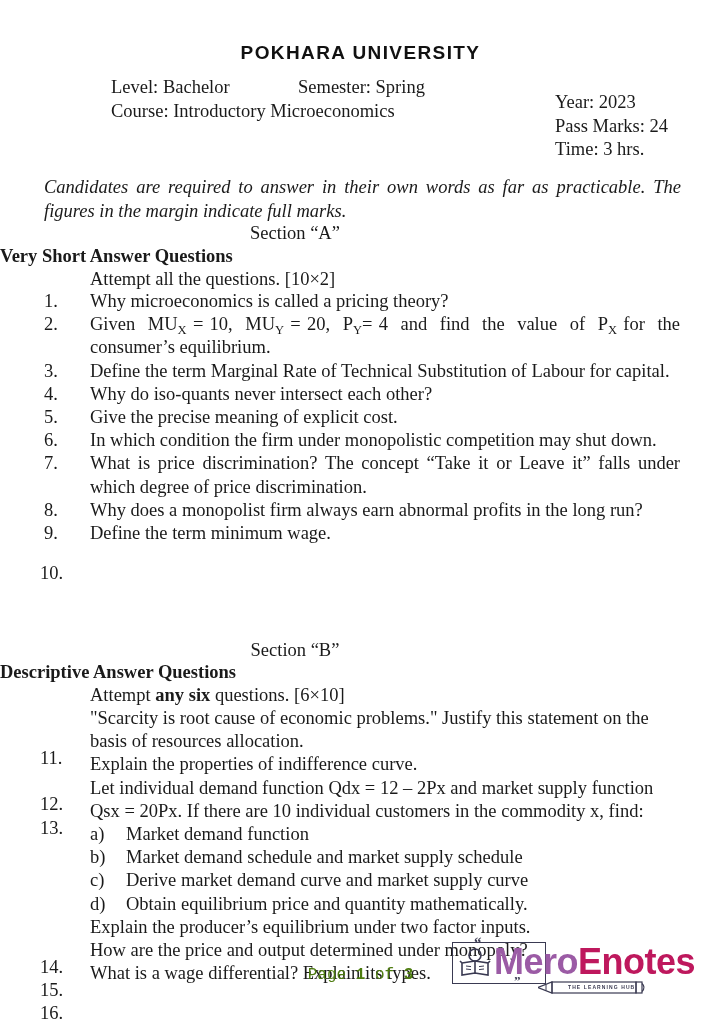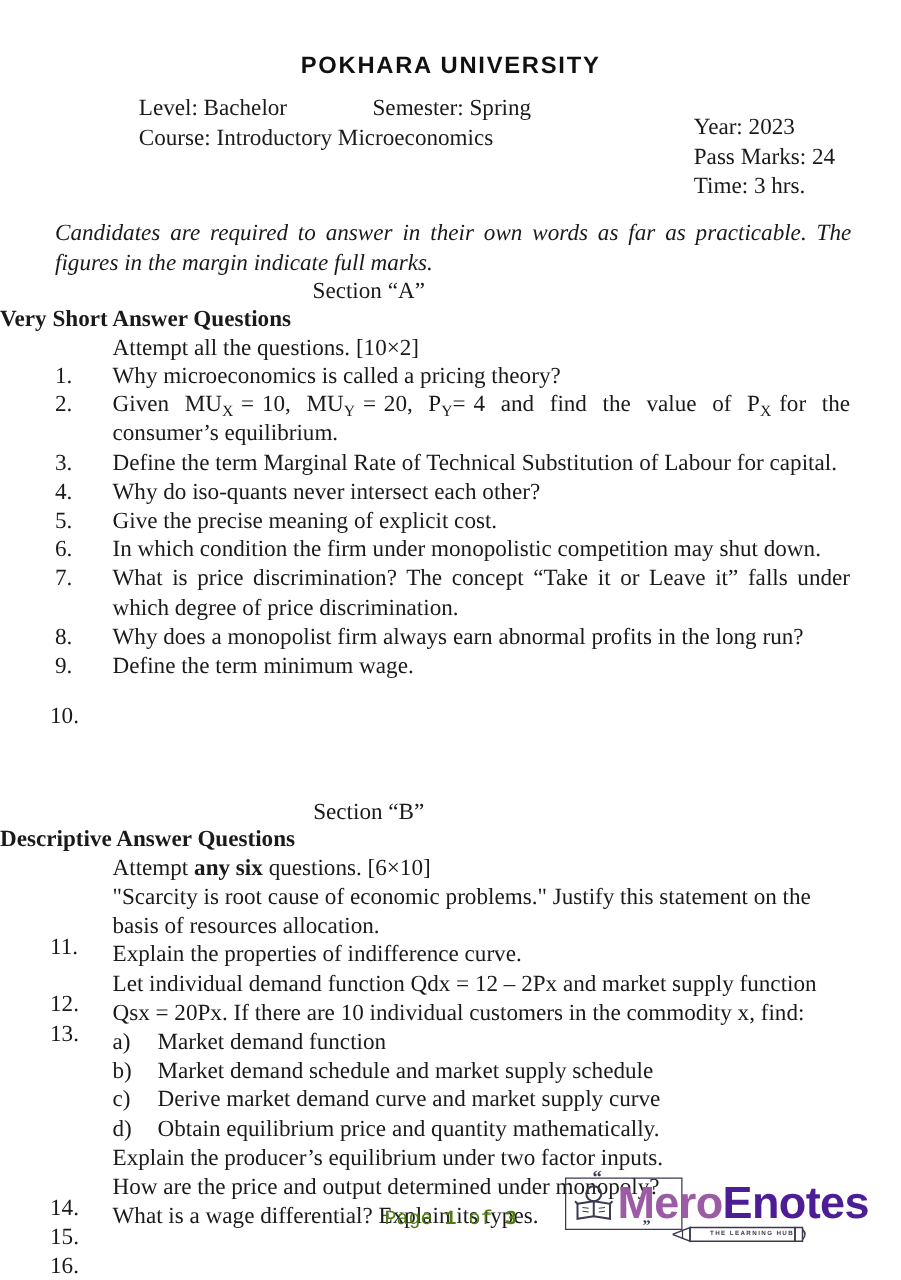--- a/index.html
+++ b/index.html
@@ -193,21 +193,21 @@
     left: 42px;
     top: 4px;
     font-family: "Liberation Sans Narrow", "Liberation Sans", sans-serif;
     font-weight: bold;
     font-size: 36px;
     line-height: 36px;
     letter-spacing: -0.5px;
     white-space: nowrap;
   }
   .wm-mero { color: #9b5ba5; }
-  .wm-enotes { color: #4c1d95; }
+  .wm-enotes { color: #be185d; }
   .logo-pencil {
     position: absolute;
     left: 86px;
     top: 40px;
     width: 110px;
     height: 15px;
   }
   .pencil-tag {
     position: absolute;
     left: 30px;

